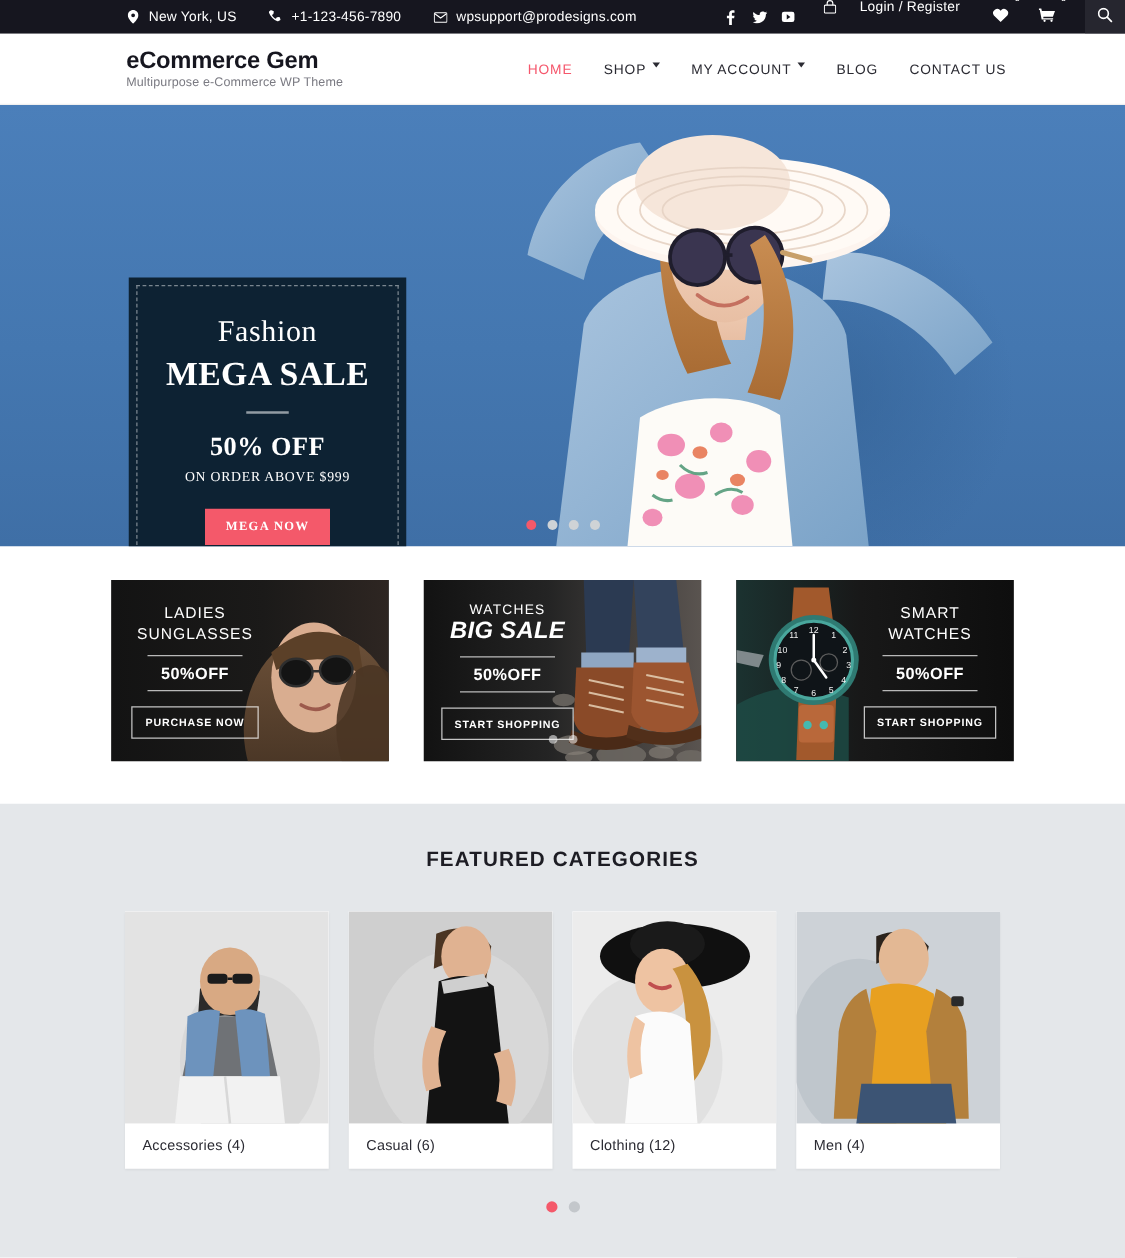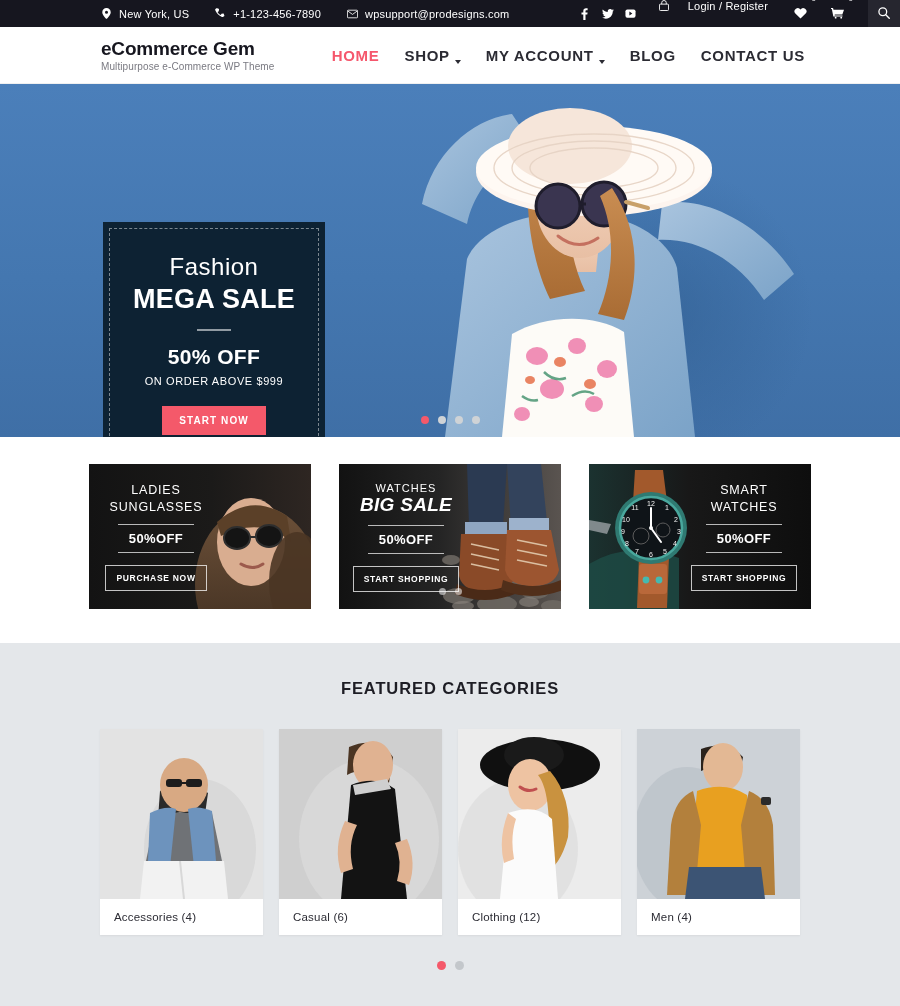--- a/index.html
+++ b/index.html
@@ -56,30 +56,31 @@
     letter-spacing: -.2px; line-height: 1.15;
   }
   .brand-sub {
     font-size: 10px; color: #7a7a82; margin-top: 2px; letter-spacing: .1px;
   }
   .nav {
     position: absolute; right: 95px; top: 0; height: 57px;
     display: flex; align-items: center; gap: 25px;
   }
   .nav-item {
-    font-size: 15px; font-weight: bold; letter-spacing: .7px;
-    color: #2b2b33; cursor: pointer; display: flex; align-items: flex-end; gap: 5px;
+    font-size: 11px; font-weight: normal; letter-spacing: .7px;
+    color: #2b2b33; cursor: pointer; display: flex; align-items: flex-start; gap: 5px;
   }
   .nav-item.active { color: #f5576c; }
   .caret { width: 0; height: 0; border-left: 3.5px solid transparent; border-right: 3.5px solid transparent; border-top: 4px solid #2b2b33; display: inline-block; }
 
   
   .hero {
     height: 353px; position: relative; overflow: hidden;
     background: linear-gradient(180deg, #4b7fba 0%, #4477b0 55%, #3f6fa6 100%);
+    font-family: Liberation Serif, serif;
   }
   .hero-model {
     position: absolute; left: 362px; bottom: 0; width: 500px; height: 353px;
   }
   .hero-box {
     position: absolute; left: 103px; top: 138px; width: 222px; height: 245px;
     background: #0d2233; padding: 6px;
   }
   .hero-inner {
     width: 100%; height: 100%; border: 1px dashed rgba(255,255,255,.45);
@@ -357,21 +358,21 @@
     <path d="M250 104 C280 150 276 200 262 236 l-26 -6 C252 192 254 148 238 112 z" fill="url(#hair)"></path>
   </svg>
 
   <div class="hero-box">
     <div class="hero-inner">
       <div class="hero-fashion">Fashion</div>
       <div class="hero-mega">MEGA SALE</div>
       <div class="hero-rule"></div>
       <div class="hero-off">50% OFF</div>
       <div class="hero-order">ON ORDER ABOVE $999</div>
-      <button class="hero-btn">START NOW</button>
+      <button class="hero-btn">MEGA NOW</button>
     </div>
   </div>
 
   <div class="hero-dots">
     <span class="dot active"></span>
     <span class="dot"></span>
     <span class="dot"></span>
     <span class="dot"></span>
   </div>
 </div>

